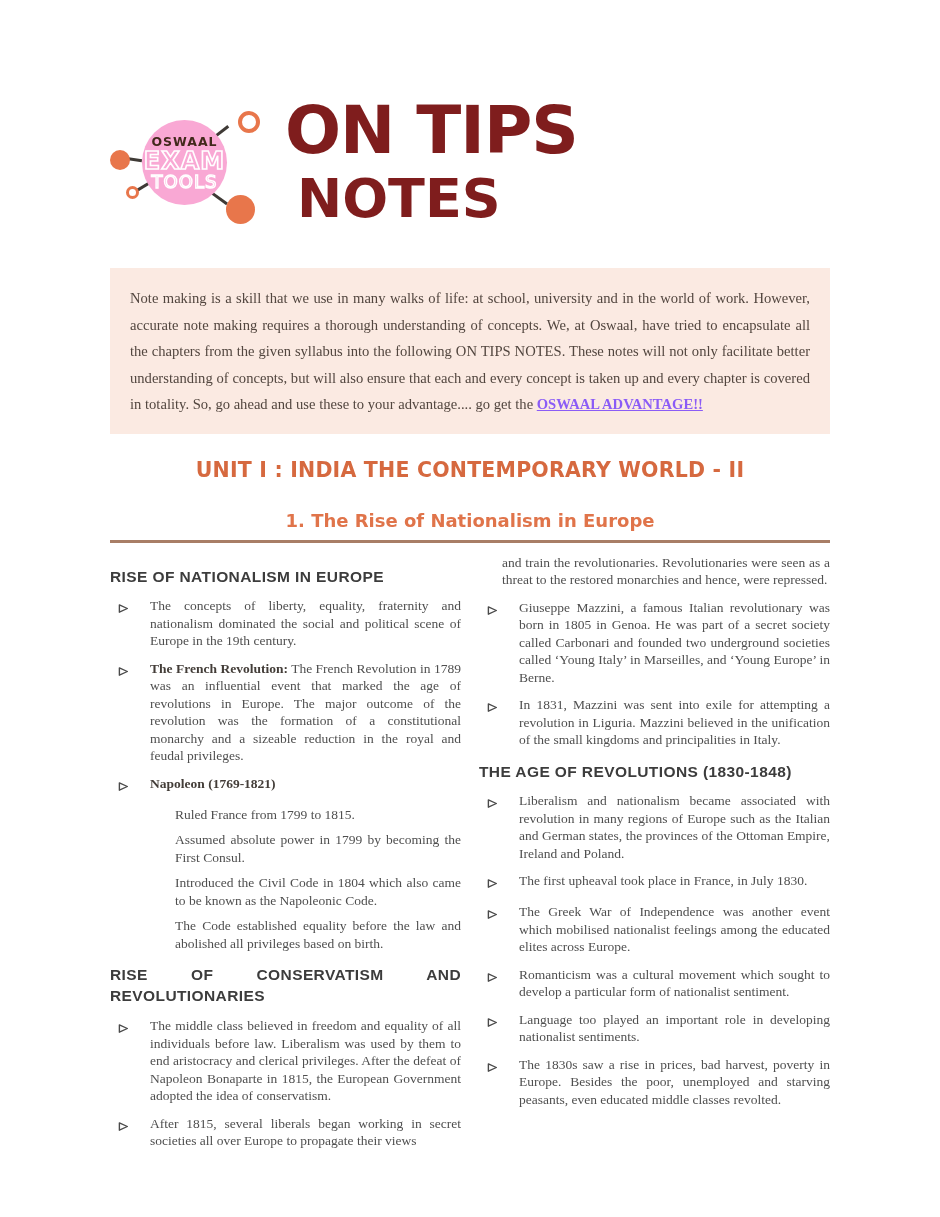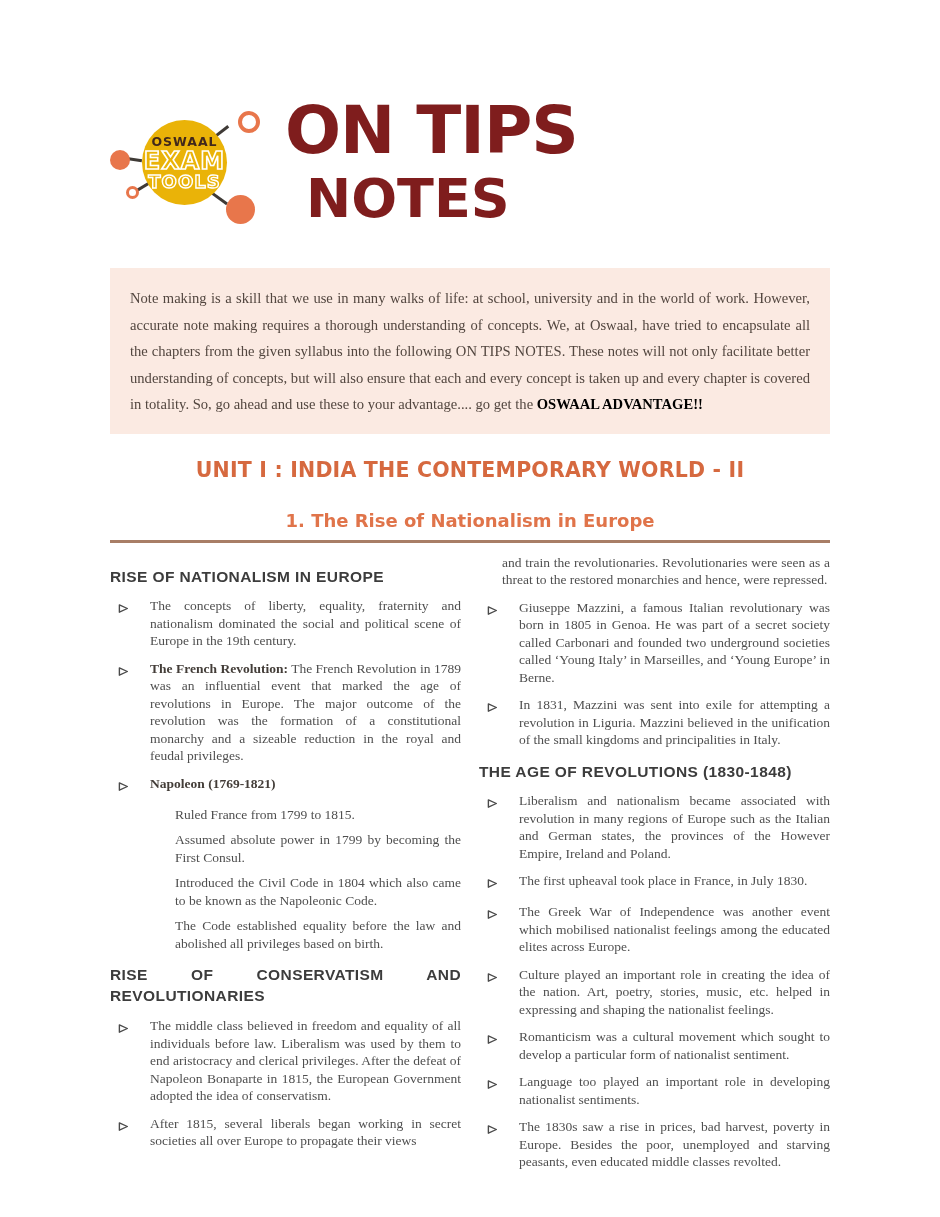--- a/index.html
+++ b/index.html
@@ -14,47 +14,47 @@
   
   .brand-header { position: relative; height: 150px; margin-top: 98px; }
   .logo { position: absolute; left: 2px; top: 0; width: 165px; height: 150px; }
   .logo .line { position: absolute; height: 2.6px; background: #3f3a36; z-index: 1; }
   .line-tr { width: 17px; left: 101px; top: 32px; transform: rotate(-38deg); }
   .line-l  { width: 17px; left: 13px;  top: 60px; transform: rotate(9deg); }
   .line-bl { width: 19px; left: 22px;  top: 87px; transform: rotate(-31deg); }
   .line-br { width: 19px; left: 98px;  top: 99px; transform: rotate(36deg); }
   .logo-circle {
     position: absolute; left: 30px; top: 22px; width: 85px; height: 85px;
-    background: #eab308; border-radius: 50%; z-index: 2;
+    background: #f9a8d4; border-radius: 50%; z-index: 2;
     display: flex; flex-direction: column; align-items: center; justify-content: center;
     font-family: "DejaVu Sans", sans-serif;
   }
   .logo-oswaal { font-size: 12.5px; font-weight: bold; color: #42291b; letter-spacing: 1px; }
   .logo-exam  { font-size: 24px; font-weight: bold; line-height: 1.0;
                 color: transparent; -webkit-text-stroke: 1.6px #ffffff; letter-spacing: 1px; }
-  .logo-tools { font-size: 18px; font-weight: bold; line-height: 1.05;
+  .logo-tools { font-size: 18px; font-weight: normal; line-height: 1.05;
                 color: transparent; -webkit-text-stroke: 1.4px #ffffff; letter-spacing: 1px; }
   .node { position: absolute; border-radius: 50%; z-index: 2; }
   .node-tr { left: 126px; top: 13px; width: 22px; height: 22px; background: #fff; border: 4.5px solid #E8764B; }
   .node-l  { left: -2px;  top: 52px; width: 20px; height: 20px; background: #E8764B; }
   .node-bl { left: 14px;  top: 88px; width: 13px; height: 13px; background: #fff; border: 3.5px solid #E8764B; }
   .node-br { left: 114px; top: 97px; width: 29px; height: 29px; background: #E8764B; }
 
   .brand-title { position: absolute; left: 175px; top: 0; font-family: "DejaVu Sans", sans-serif; color: #7f1d1d; }
   .brand-title .t1 { font-size: 66px; font-weight: bold; letter-spacing: -1px; line-height: 1.0; }
-  .brand-title .t2 { font-size: 54px; font-weight: bold; letter-spacing: 0px; line-height: 1.0; margin-top: 8px; margin-left: 21px; }
+  .brand-title .t2 { font-size: 54px; font-weight: bold; letter-spacing: 0px; line-height: 1.0; margin-top: 8px; margin-left: 12px; }
 
   
   .intro-box {
     margin-top: 20px; background: #FBEAE2; padding: 17px 20px 16px 20px;
   }
   .intro-box p {
     font-size: 14.6px; line-height: 26.5px; color: #52463f; text-align: justify;
   }
-  .intro-box b { color: #000000; }
+  .intro-box b { color: #8b5cf6; text-decoration: underline; }
 
   
   .unit-title {
     margin-top: 24px; text-align: center;
     font-family: "DejaVu Sans", sans-serif; font-weight: bold;
     font-size: 20.5px; color: #D6693F; letter-spacing: 0.2px;
   }
   .chapter-title {
     margin-top: 28px; text-align: center;
     font-family: "DejaVu Sans", sans-serif; font-weight: bold;
@@ -190,39 +190,33 @@
           <span class="marker"><svg width="11" height="11" viewBox="0 0 12 12">
               <path d="M1.5 2 L10.2 6 L1.5 10 Z" fill="#fdfdfd" stroke="#4a4a4a" stroke-width="1.5" stroke-linejoin="round"></path>
             </svg></span>
           <div class="btxt">In 1831, Mazzini was sent into exile for attempting a revolution in Liguria. Mazzini believed in the unification of the small kingdoms and principalities in Italy.</div>
         </div>
         <h3 class="sec-heading">THE AGE OF REVOLUTIONS (1830-1848)</h3>
         <div class="bullet">
           <span class="marker"><svg width="11" height="11" viewBox="0 0 12 12">
               <path d="M1.5 2 L10.2 6 L1.5 10 Z" fill="#fdfdfd" stroke="#4a4a4a" stroke-width="1.5" stroke-linejoin="round"></path>
             </svg></span>
-          <div class="btxt">Liberalism and nationalism became associated with revolution in many regions of Europe such as the Italian and German states, the provinces of the However Empire, Ireland and Poland.</div>
+          <div class="btxt">Liberalism and nationalism became associated with revolution in many regions of Europe such as the Italian and German states, the provinces of the Ottoman Empire, Ireland and Poland.</div>
         </div>
         <div class="bullet">
           <span class="marker"><svg width="11" height="11" viewBox="0 0 12 12">
               <path d="M1.5 2 L10.2 6 L1.5 10 Z" fill="#fdfdfd" stroke="#4a4a4a" stroke-width="1.5" stroke-linejoin="round"></path>
             </svg></span>
           <div class="btxt">The first upheaval took place in France, in July 1830.</div>
         </div>
         <div class="bullet">
           <span class="marker"><svg width="11" height="11" viewBox="0 0 12 12">
               <path d="M1.5 2 L10.2 6 L1.5 10 Z" fill="#fdfdfd" stroke="#4a4a4a" stroke-width="1.5" stroke-linejoin="round"></path>
             </svg></span>
           <div class="btxt">The Greek War of Independence was another event which mobilised nationalist feelings among the educated elites across Europe.</div>
-        </div>
-        <div class="bullet">
-          <span class="marker"><svg width="11" height="11" viewBox="0 0 12 12">
-              <path d="M1.5 2 L10.2 6 L1.5 10 Z" fill="#fdfdfd" stroke="#4a4a4a" stroke-width="1.5" stroke-linejoin="round"></path>
-            </svg></span>
-          <div class="btxt">Culture played an important role in creating the idea of the nation. Art, poetry, stories, music, etc. helped in expressing and shaping the nationalist feelings.</div>
         </div>
         <div class="bullet">
           <span class="marker"><svg width="11" height="11" viewBox="0 0 12 12">
               <path d="M1.5 2 L10.2 6 L1.5 10 Z" fill="#fdfdfd" stroke="#4a4a4a" stroke-width="1.5" stroke-linejoin="round"></path>
             </svg></span>
           <div class="btxt">Romanticism was a cultural movement which sought to develop a particular form of nationalist sentiment.</div>
         </div>
         <div class="bullet">
           <span class="marker"><svg width="11" height="11" viewBox="0 0 12 12">
               <path d="M1.5 2 L10.2 6 L1.5 10 Z" fill="#fdfdfd" stroke="#4a4a4a" stroke-width="1.5" stroke-linejoin="round"></path>

